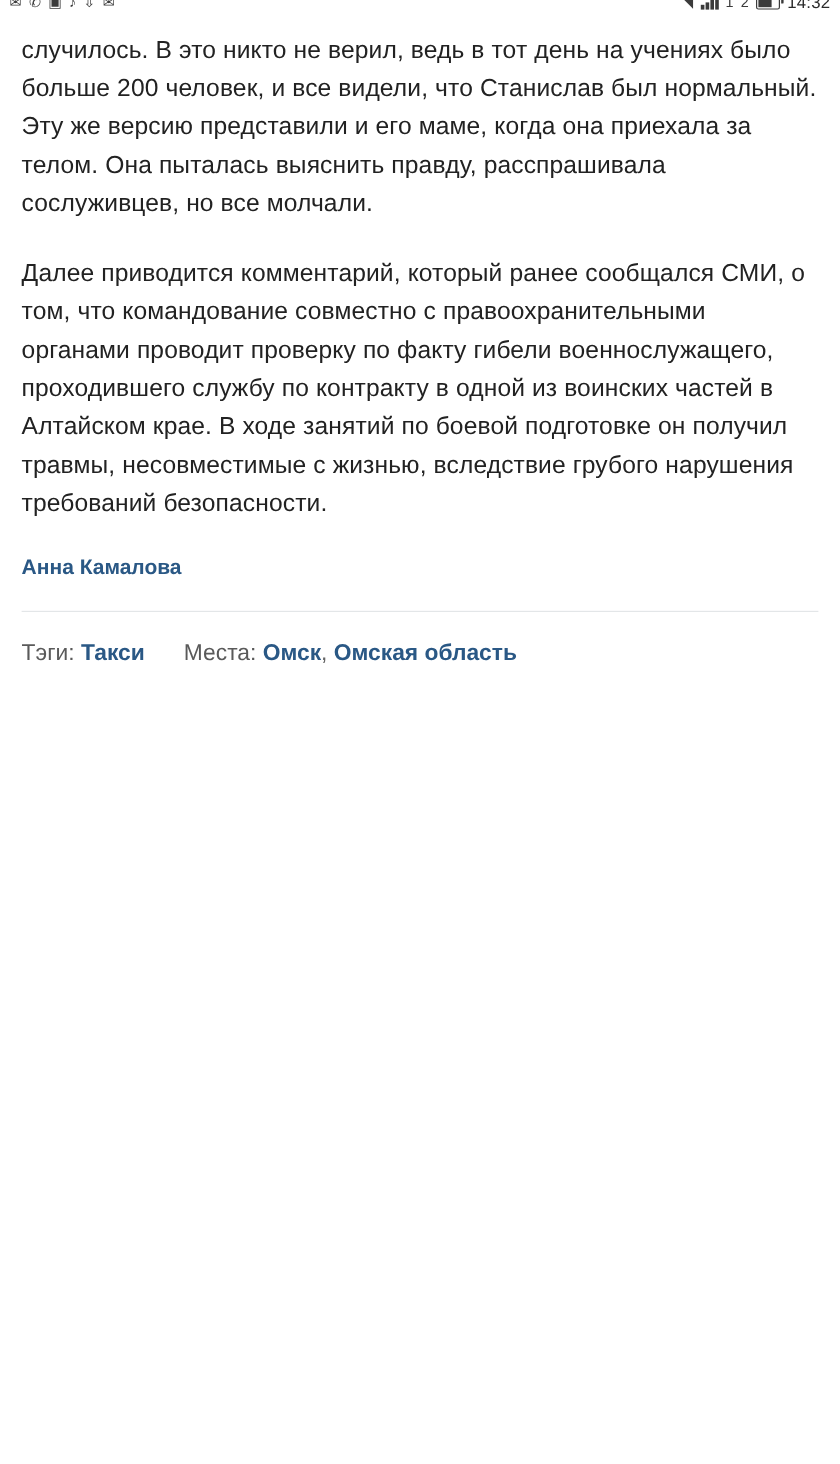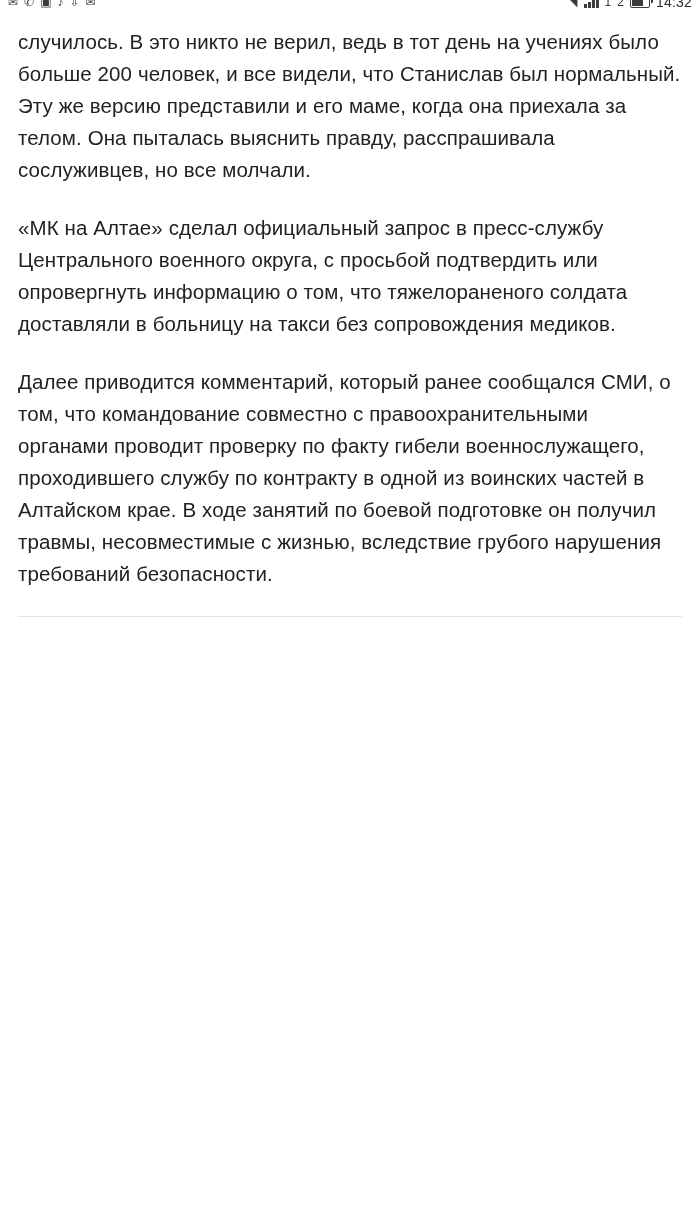--- a/index.html
+++ b/index.html
@@ -181,21 +181,31 @@
       <span class="sb-icon">2</span>
       <span class="batt">
           <span></span>
         </span>
       <span class="sb-time">14:32</span>
     </div>
   </div>
 
   <div class="article">
     <p class="first clip-top">случилось. В это никто не верил, ведь в тот день на учениях было больше 200 человек, и все видели, что Станислав был нормальный. Эту же версию представили и его маме, когда она приехала за телом. Она пыталась выяснить правду, расспрашивала сослуживцев, но все молчали.</p>
-    <p>«МК на Алтае» сделал официальный запрос в пресс-службу Центрального военного округа, с просьбой подтвердить или опровергнуть информацию о том, что тяжелораненого солдата доставляли в больницу на такси без сопровождения медиков.</p>
     <p>Далее приводится комментарий, который ранее сообщался СМИ, о том, что командование совместно с правоохранительными органами проводит проверку по факту гибели военнослужащего, проходившего службу по контракту в одной из воинских частей в Алтайском крае. В ходе занятий по боевой подготовке он получил травмы, несовместимые с жизнью, вследствие грубого нарушения требований безопасности.</p>
   </div>
 
+  <div class="author">
+    <a href="#">Анна Камалова</a>
+  </div>
 
   <div class="divider"></div>
 
+  <div class="tags">
+    <span class="lbl">Тэги:</span>
+    <a href="#">Такси</a>
+    <span class="sep"></span>
+    <span class="lbl">Места:</span>
+    <a href="#">Омск</a><span>,</span>
+    <a href="#">Омская область</a>
+  </div>
 
 </div>
 
 </body></html>

